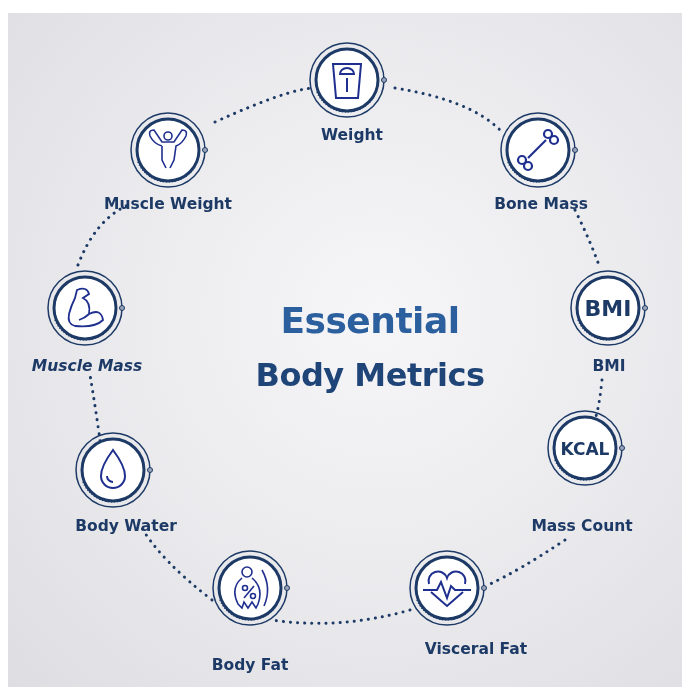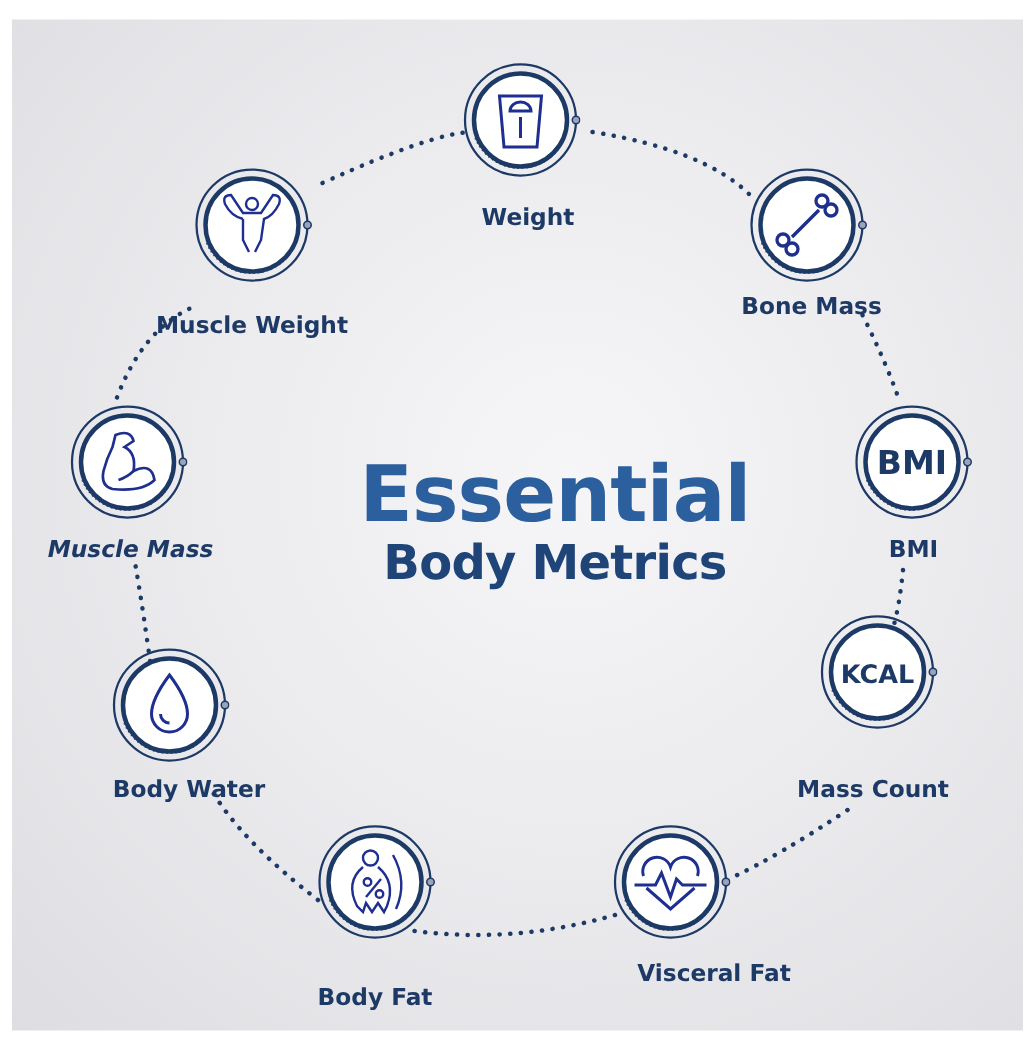--- a/index.html
+++ b/index.html
@@ -1,21 +1,21 @@
 <!DOCTYPE html>
 <html><head>
 <meta charset="utf-8">
 <style>
   html,body{margin:0;padding:0;background:#ffffff;}
   body{width:690px;height:700px;position:relative;overflow:hidden;font-family:"DejaVu Sans","Liberation Sans",sans-serif;}
   .panel{position:absolute;left:8px;top:13px;width:674px;height:674px;
     background:radial-gradient(ellipse at 55% 45%, #f6f6f8 0%, #ececef 45%, #dedee2 100%);}
   .ring{position:absolute;left:0;top:0;width:690px;height:700px;}
   .title{position:absolute;left:200px;width:340px;text-align:center;font-weight:bold;letter-spacing:-0.5px;}
-  .t1{top:300px;font-size:52px;color:#2c5f9e;}
+  .t1{top:300px;font-size:36px;color:#2c5f9e;}
   .t2{top:356px;font-size:32px;color:#1e4478;}
   .node{position:absolute;width:80px;height:80px;}
   .node svg{width:80px;height:80px;display:block;}
   .label{position:absolute;font-weight:bold;font-size:15.5px;color:#1d3a66;white-space:nowrap;transform:translateX(-50%);}
   .icon-text{font-family:"DejaVu Sans","Liberation Sans",sans-serif;font-weight:bold;fill:#1d3a66;}
 </style>
 </head>
 <body>
 
 <div class="panel"></div>
@@ -43,21 +43,21 @@
     <circle cx="40" cy="40" r="31" fill="#fff" stroke="#1d3a66" stroke-width="3"></circle>
     <path d="M10 52 A32 32 0 0 0 66 58" fill="none" stroke="#1d3a66" stroke-width="1.5" stroke-dasharray="1 2"></path>
     <circle cx="77" cy="40" r="2.5" fill="#9aa4b8" stroke="#1d3a66"></circle>
     <g fill="none" stroke="#1f2f8f" stroke-width="2">
       <path d="M26 24 L54 24 L51 58 L29 58 Z"></path>
       <path d="M33 34 A7 6 0 0 1 47 34 Z"></path>
       <line x1="40" y1="38" x2="40" y2="52"></line>
     </g>
   </svg>
 </div>
-<div class="label" style="left:352px;top:136px;text-align:right;">Weight</div>
+<div class="label" style="left:352px;top:126px;text-align:right;">Weight</div>
 
 <div class="node" style="left:498px;top:110px;">
   <svg viewBox="0 0 80 80">
     <circle cx="40" cy="40" r="37" fill="none" stroke="#1d3a66" stroke-width="1.5"></circle>
     <circle cx="40" cy="40" r="31" fill="#fff" stroke="#1d3a66" stroke-width="3"></circle>
     <path d="M10 52 A32 32 0 0 0 66 58" fill="none" stroke="#1d3a66" stroke-width="1.5" stroke-dasharray="1 2"></path>
     <circle cx="77" cy="40" r="2.5" fill="#9aa4b8" stroke="#1d3a66"></circle>
     <g fill="none" stroke="#1f2f8f" stroke-width="2.2">
       <path d="M30 48 L48 30"></path>
       <circle cx="50" cy="24" r="4"></circle>
@@ -157,13 +157,13 @@
     <circle cx="40" cy="40" r="37" fill="none" stroke="#1d3a66" stroke-width="1.5"></circle>
     <circle cx="40" cy="40" r="31" fill="#fff" stroke="#1d3a66" stroke-width="3"></circle>
     <path d="M10 52 A32 32 0 0 0 66 58" fill="none" stroke="#1d3a66" stroke-width="1.5" stroke-dasharray="1 2"></path>
     <circle cx="77" cy="40" r="2.5" fill="#9aa4b8" stroke="#1d3a66"></circle>
     <g fill="none" stroke="#1f2f8f" stroke-width="1.6">
       <circle cx="40" cy="26" r="4"></circle>
       <path d="M22 26 Q20 20 26 20 Q30 26 34 32 L46 32 Q50 26 54 20 Q60 20 58 26 Q54 34 48 36 L46 50 L42 58 M34 36 Q26 34 22 26 M34 36 L34 50 L38 58"></path>
     </g>
   </svg>
 </div>
-<div class="label" style="left:168px;top:208px;">Muscle Weight</div>
+<div class="label" style="left:168px;top:195px;">Muscle Weight</div>
 
 </body></html>

